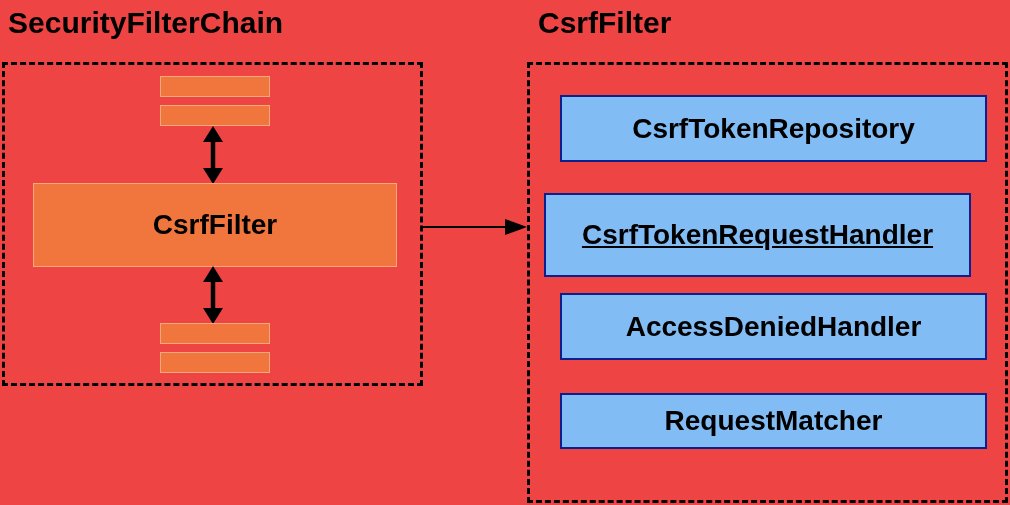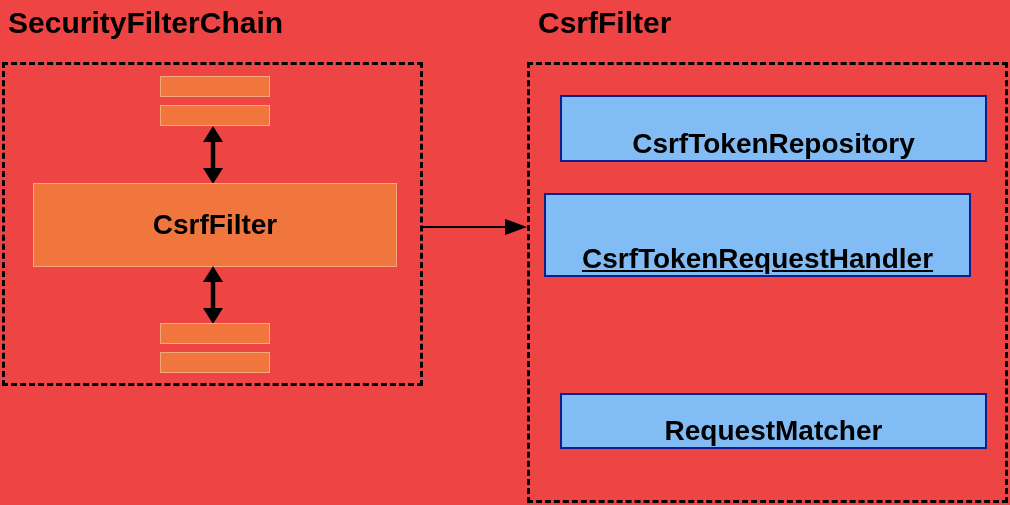--- a/index.html
+++ b/index.html
@@ -58,21 +58,21 @@
     justify-content: center;
     font-size: 28px;
     font-weight: bold;
     color: #000000;
   }
 
   .blue-box {
     background: var(--blue_fill, #82BCF5);
     border: 2px solid var(--blue_border, #0D1F8C);
     display: flex;
-    align-items: flex-end;
+    align-items: center;
     justify-content: center;
     font-size: 28px;
     font-weight: bold;
     color: #000000;
   }
 
   svg { display: block; }
 </style>
 </head>
 <body>
@@ -121,18 +121,21 @@
   <div class="abs dashed-box" style="left:527px; top:62px; width:481px; height:441px;"></div>
 
   <div class="abs blue-box shadowed" style="left:560px; top:95px; width:427px; height:67px;">
     <span>CsrfTokenRepository</span>
   </div>
 
   <div class="abs blue-box shadowed" style="left:544px; top:193px; width:427px; height:84px;text-decoration:underline;">
     <span>CsrfTokenRequestHandler</span>
   </div>
 
+  <div class="abs blue-box shadowed" style="left:560px; top:293px; width:427px; height:67px;">
+    <span>AccessDeniedHandler</span>
+  </div>
 
   <div class="abs blue-box shadowed" style="left:560px; top:393px; width:427px; height:56px;">
     <span>RequestMatcher</span>
   </div>
 
 </div>
 
 </body></html>

